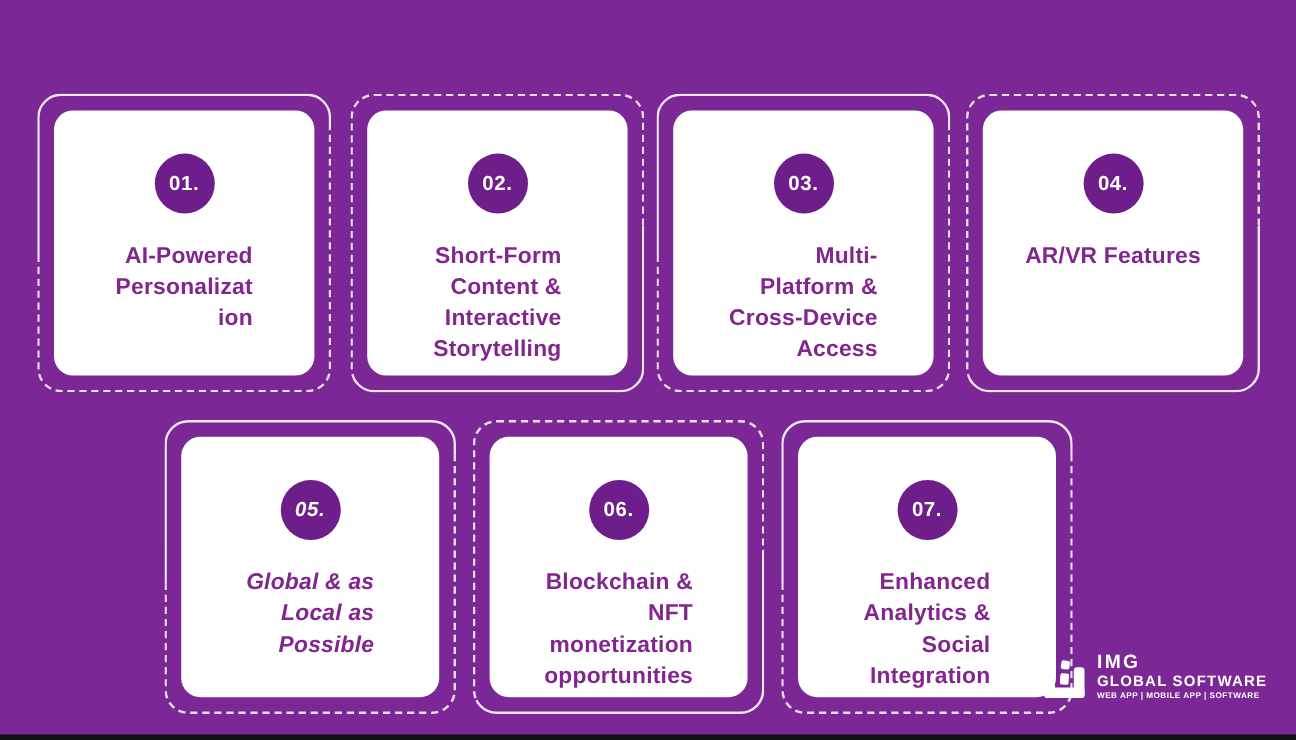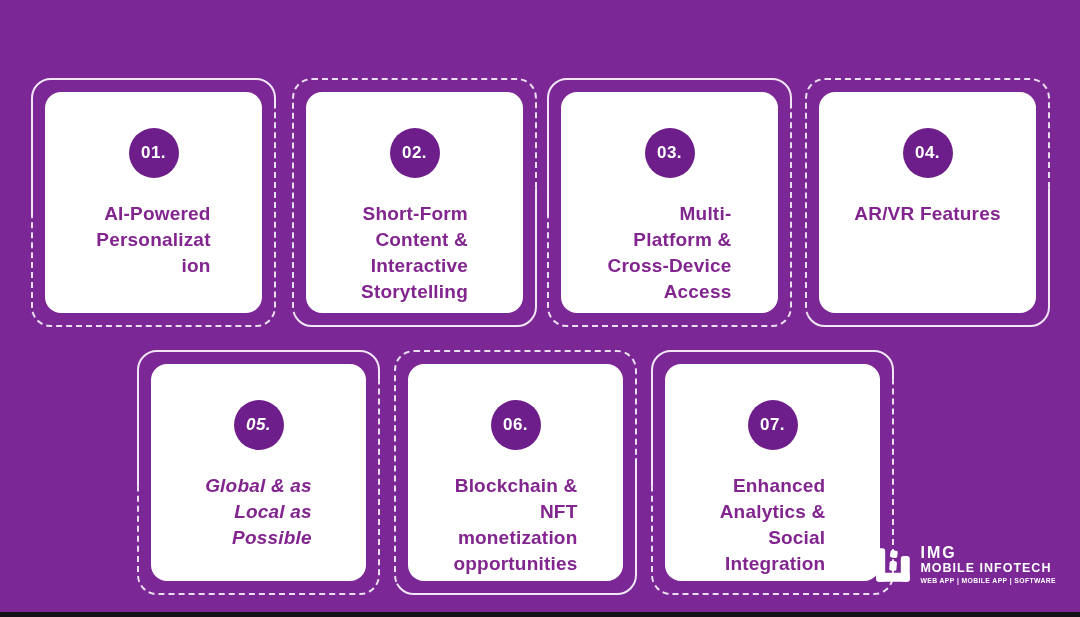--- a/index.html
+++ b/index.html
@@ -158,19 +158,19 @@
           <rect x="2" y="2" width="8" height="30" rx="2.5"></rect>
           <rect x="2" y="24" width="30" height="8" rx="2.5"></rect>
           <rect x="24" y="9" width="8" height="23" rx="2.5"></rect>
           <rect x="14.5" y="4" width="6.5" height="6.5" rx="1.5" transform="rotate(8 17.75 7.25)"></rect>
           <rect x="13.8" y="13.5" width="6.5" height="8.5" rx="1.5" transform="rotate(4 17 17.75)"></rect>
         </g>
       </svg>
     </span>
     <span class="logo-text">
       <span class="logo-name">IMG</span>
-      <span class="logo-company">MOBILE INFOTECH</span>
+      <span class="logo-company">GLOBAL SOFTWARE</span>
       <span class="logo-tagline">WEB APP | MOBILE APP | SOFTWARE</span>
     </span>
   </div>
 
   <div class="bottom-bar"></div>
 </div>
 
 </body></html>

